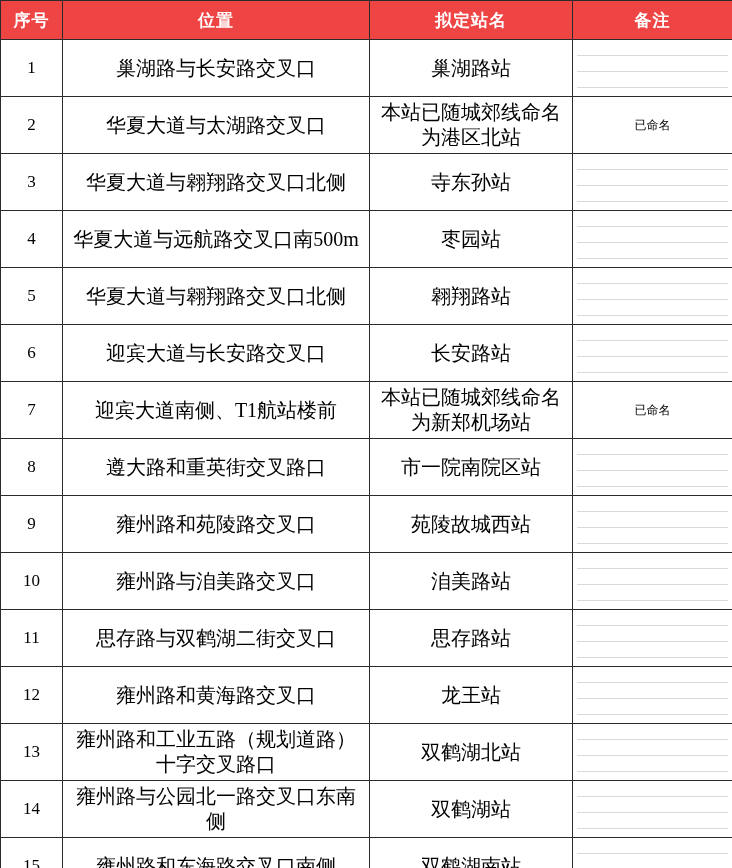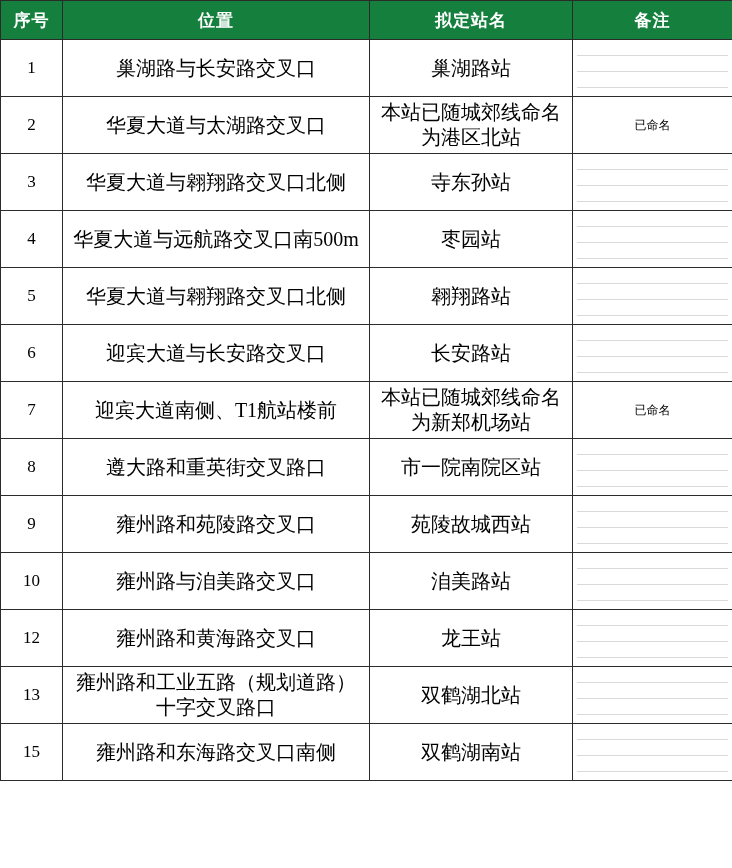--- a/index.html
+++ b/index.html
@@ -17,21 +17,21 @@
     border-collapse: collapse;
     width: 732px;
     table-layout: fixed;
   }
   table.station-table col.c-idx   { width: 62px; }
   table.station-table col.c-loc   { width: 307px; }
   table.station-table col.c-name  { width: 203px; }
   table.station-table col.c-note  { width: 160px; }
 
   table.station-table th {
-    background: #15803d;
+    background: #ef4444;
     color: #ffffff;
     font-weight: bold;
     font-size: 17px;
     height: 36px;
     border: 1px solid #2b2b2b;
     letter-spacing: 1px;
   }
   table.station-table td {
     border: 1px solid #2b2b2b;
     text-align: center;
@@ -148,36 +148,52 @@
     </tr>
     <tr>
       <td class="idx">10</td>
       <td class="loc">雍州路与洎美路交叉口</td>
       <td class="name">洎美路站</td>
       <td class="note">
           <span class="note-lines"></span>
         </td>
     </tr>
     <tr>
+      <td class="idx">11</td>
+      <td class="loc">思存路与双鹤湖二街交叉口</td>
+      <td class="name">思存路站</td>
+      <td class="note">
+          <span class="note-lines"></span>
+        </td>
+    </tr>
+    <tr>
       <td class="idx">12</td>
       <td class="loc">雍州路和黄海路交叉口</td>
       <td class="name">龙王站</td>
       <td class="note">
           <span class="note-lines"></span>
         </td>
     </tr>
     <tr>
       <td class="idx">13</td>
       <td class="loc">雍州路和工业五路（规划道路）十字交叉路口</td>
       <td class="name">双鹤湖北站</td>
       <td class="note">
           <span class="note-lines"></span>
         </td>
     </tr>
     <tr>
+      <td class="idx">14</td>
+      <td class="loc">雍州路与公园北一路交叉口东南侧</td>
+      <td class="name">双鹤湖站</td>
+      <td class="note">
+          <span class="note-lines"></span>
+        </td>
+    </tr>
+    <tr>
       <td class="idx">15</td>
       <td class="loc">雍州路和东海路交叉口南侧</td>
       <td class="name">双鹤湖南站</td>
       <td class="note">
           <span class="note-lines"></span>
         </td>
     </tr>
 
   </tbody>
 </table>

